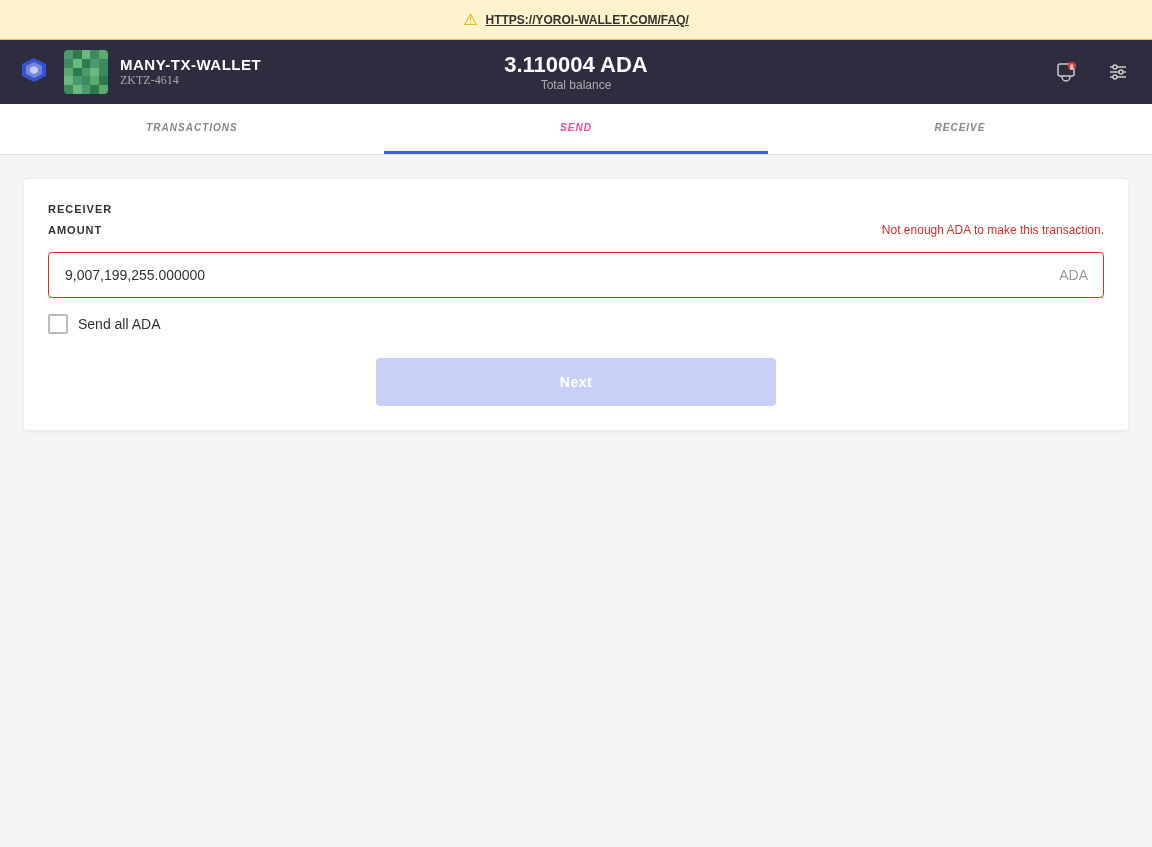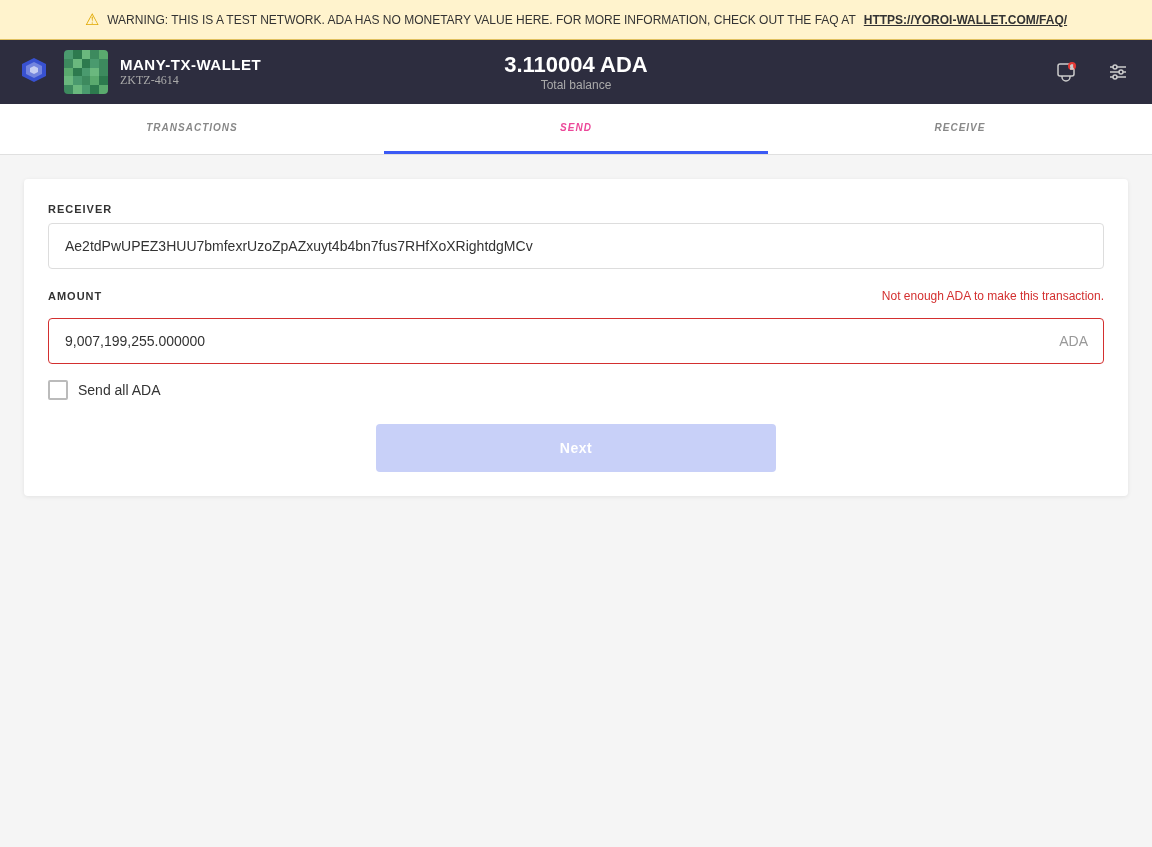--- a/index.html
+++ b/index.html
@@ -278,21 +278,20 @@
     .mosaic-cell {
       width: 100%;
       height: 100%;
     }
   </style>
 </head>
 <body>
 
 <div class="warning-banner">
   <span class="warn-icon">⚠</span>
-  <span>WARNING: THIS IS A TEST NETWORK. ADA HAS NO MONETARY VALUE HERE. FOR MORE INFORMATION, CHECK OUT THE FAQ AT </span>
   <a href="#">HTTPS://YOROI-WALLET.COM/FAQ/</a>
 </div>
 
 <div class="header">
   <div class="header-left">
 
     <div class="yoroi-logo">
       <svg viewBox="0 0 36 36" fill="none">
         <path d="M18 4L30 10V22L18 28L6 22V10L18 4Z" fill="#3b5af5" opacity="0.8"></path>
         <path d="M18 8L26 12V20L18 24L10 20V12L18 8Z" fill="#fff" opacity="0.3"></path>
@@ -365,21 +364,20 @@
   <div class="tab">TRANSACTIONS</div>
   <div class="tab active">SEND</div>
   <div class="tab">RECEIVE</div>
 </div>
 
 <div class="main-content">
   <div class="send-card">
 
     
     <div class="field-label">RECEIVER</div>
-    <input type="text" class="receiver-input" value="Ae2tdPwUPEZ3HUU7bmfexrUzoZpAZxuyt4b4bn7fus7RHfXoXRightdgMCv" style="">
 
     
     <div class="amount-row">
       <div class="field-label">AMOUNT</div>
       <span class="error-text">Not enough ADA to make this transaction.</span>
     </div>
     <div class="amount-input-wrapper">
       <input type="text" class="amount-input" value="9,007,199,255.000000" style="">
       <span class="amount-suffix">ADA</span>
     </div>

